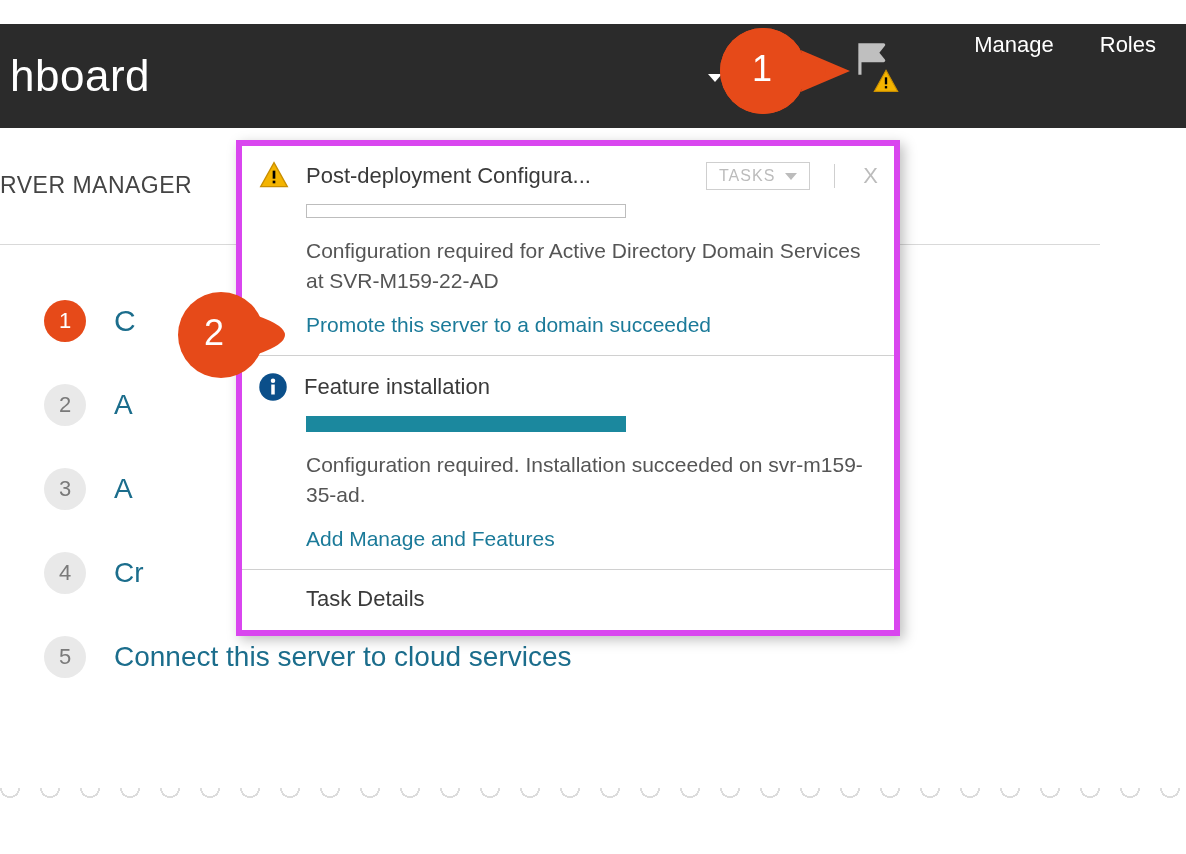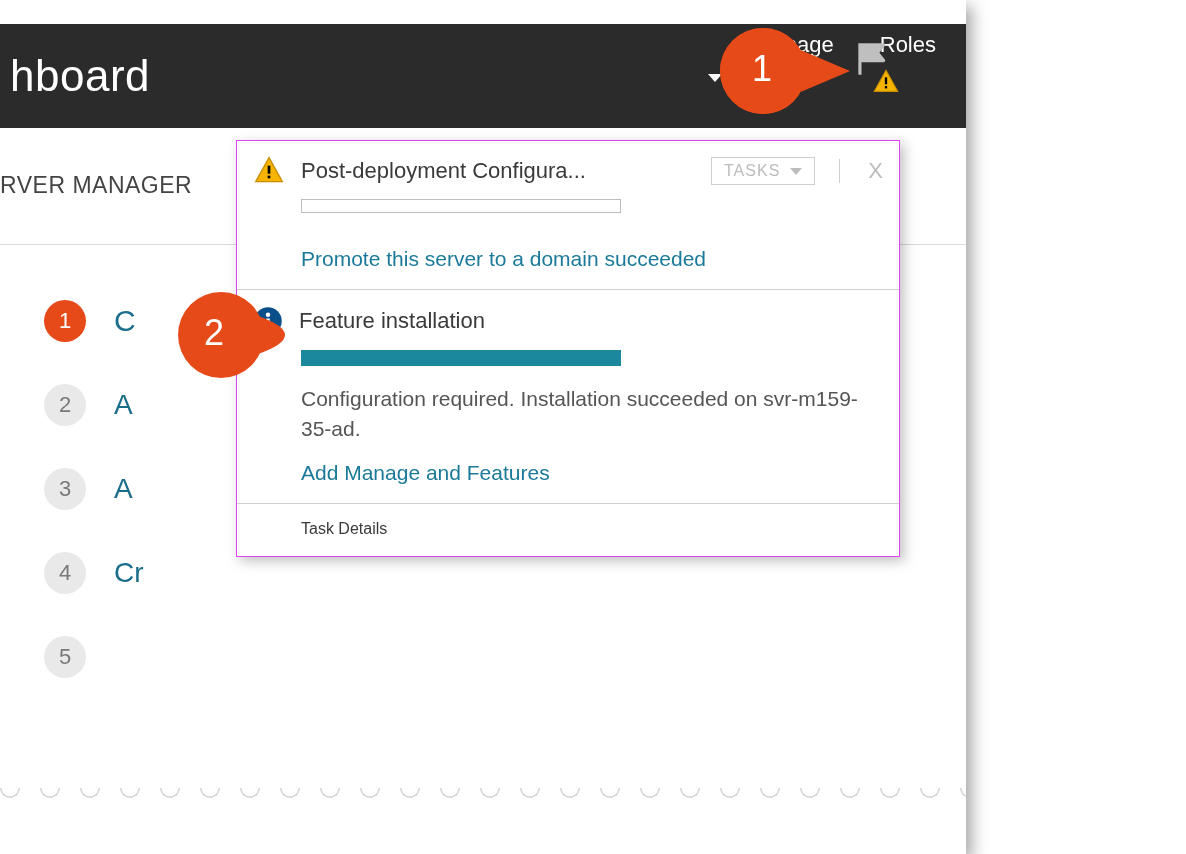--- a/index.html
+++ b/index.html
@@ -1,20 +1,20 @@
 <!DOCTYPE html>
 <html><head>
 <meta charset="utf-8">
 <style>
   * { box-sizing: border-box; margin: 0; padding: 0; }
   html, body { width: 1186px; height: 854px; font-family: "Segoe UI", Arial, sans-serif; background: #fff; overflow: hidden; }
   body { position: relative; }
 
   .frame {
-    position: absolute; left: 0; top: 0; width: 966px; height: 854px;
+    position: absolute; left: 0; top: 0; width: 1186px; height: 854px;
     box-shadow: 6px 6px 15px rgba(0,0,0,0.35);
     background: #fff;
     overflow: hidden;
   }
 
   .titlebar {
     position: absolute; left: 0; top: 24px; width: 100%; height: 104px;
     background: #2b2b2b; color: #fff; display: flex; align-items: center;
     padding-left: 10px;
   }
@@ -49,21 +49,21 @@
   .step { display: flex; align-items: center; gap: 28px; margin-bottom: 42px; }
   .step .num {
     width: 42px; height: 42px; border-radius: 50%; display: flex; align-items: center; justify-content: center;
     font-size: 22px; color: #7a7a7a; background: #e9e9e9;
   }
   .step.active .num { background: #e64a19; color: #fff; font-size: 22px; }
   .step .label { font-size: 28px; color: #1b6d8c; }
   .step.active .label { font-size: 30px; }
 
   .popup {
-    position: absolute; left: 236px; top: 140px; width: 664px; border: 1px solid #d946ef;
+    position: absolute; left: 236px; top: 140px; width: 664px; border: 6px solid #d946ef;
     background: #fff; box-shadow: 4px 4px 12px rgba(0,0,0,0.25);
   }
   .popup-row1 { display: flex; align-items: center; padding: 14px 12px 4px 16px; gap: 16px; }
   .warn-small { width: 32px; height: 32px; flex: 0 0 32px; }
   .popup-title { font-size: 22px; color: #3a3a3a; flex: 1 1 auto; }
   .tasks-btn {
     border: 1px solid #cfcfcf; color: #bcbcbc; font-size: 16px; letter-spacing: 1px;
     padding: 4px 12px; display: flex; align-items: center; gap: 10px; cursor: pointer; background: #fff;
   }
   .tasks-btn .dd { width: 0; height: 0; border-left: 6px solid transparent; border-right: 6px solid transparent; border-top: 7px solid #bcbcbc; }
@@ -75,21 +75,21 @@
   .desc { font-size: 21px; color: #555; line-height: 1.45; }
   .link { font-size: 21px; color: #1b7a99; cursor: pointer; margin-top: 16px; display: inline-block; }
 
   .popup-sep { height: 1px; background: #d0d0d0; margin: 0; }
 
   .popup-row2 { display: flex; align-items: center; padding: 16px 12px 4px 16px; gap: 16px; justify-content: flex-end; }
   .info-icon { width: 30px; height: 30px; flex: 0 0 30px; }
   .popup-body2 { padding: 0 20px 18px 64px; }
   .progress-bar { width: 320px; height: 16px; background: #1b889e; margin: 10px 0 18px 0; }
 
-  .popup-footer { padding: 16px 20px 18px 64px; font-size: 16px; color: #3a3a3a; }
+  .popup-footer { padding: 16px 20px 18px 64px; font-size: 22px; color: #3a3a3a; }
 
   .callout {
     position: absolute; color: #fff; font-size: 30px; font-weight: 400;
     display: flex; align-items: center; justify-content: center; pointer-events: none;
   }
   .callout-1 {
     left: 720px; top: 28px; width: 128px; height: 86px;
   }
   .callout-1 svg { position: absolute; left: 0; top: 0; }
   .callout-1 .n { position: absolute; left: 32px; top: 20px; font-size: 36px; }
@@ -156,20 +156,21 @@
     <div class="step">
       <div class="num">3</div>
       <div class="label">A</div>
     </div>
     <div class="step">
       <div class="num">4</div>
       <div class="label">Cr</div>
     </div>
     <div class="step">
       <div class="num">5</div>
+      <div class="label">Connect this server to cloud services</div>
     </div>
   </div>
 
   <div class="popup">
     <div class="popup-row1">
       <div class="warn-small">
         <svg viewBox="0 0 24 24">
             <path d="M12 2 L22 20 L2 20 Z" fill="#f4b400" stroke="#c98e00" stroke-width="1"></path>
             <rect x="11" y="8" width="2" height="6" fill="#000"></rect>
             <rect x="11" y="15.5" width="2" height="2" fill="#000"></rect>
@@ -178,20 +179,21 @@
       <div class="popup-title">Post-deployment Configura...</div>
       <div class="tasks-btn">
         <span>TASKS</span>
         <span class="dd"></span>
       </div>
       <div class="divider-v"></div>
       <div class="close-x">X</div>
     </div>
     <div class="popup-body1">
       <div class="progress-thin"></div>
+      <div class="desc">Configuration required for Active Directory Domain Services at SVR-M159-22-AD</div>
       <span class="link">Promote this server to a domain succeeded</span>
     </div>
 
     <div class="popup-sep"></div>
 
     <div class="popup-row2">
       <div class="info-icon">
         <svg viewBox="0 0 24 24">
             <circle cx="12" cy="12" r="11" fill="#0b4f8a"></circle>
             <rect x="10.6" y="10" width="2.8" height="8" fill="#fff"></rect>

